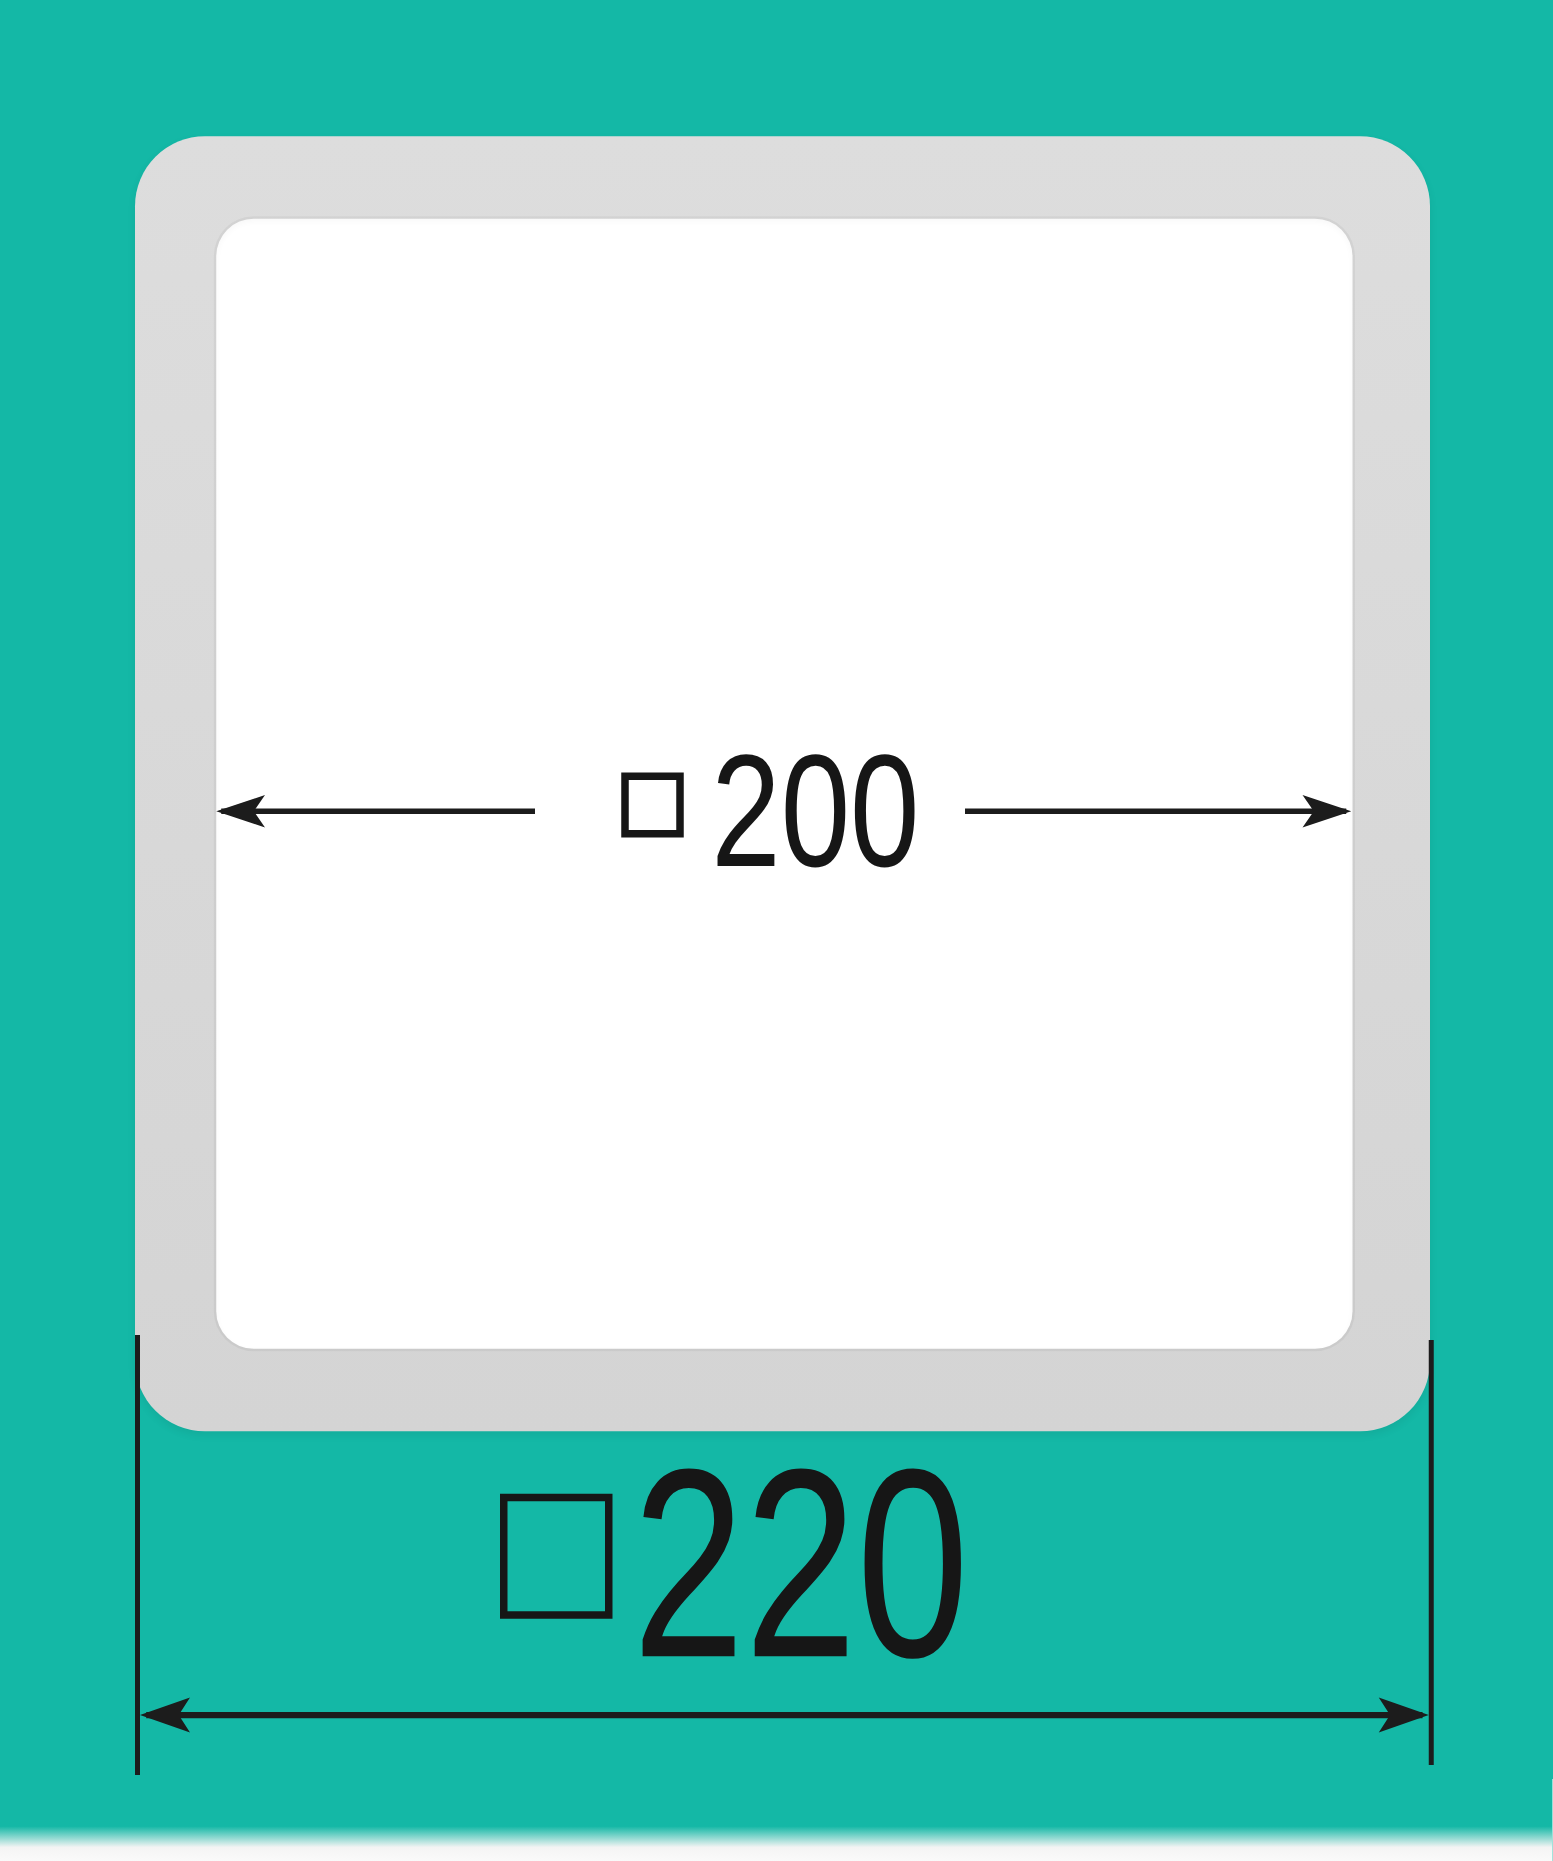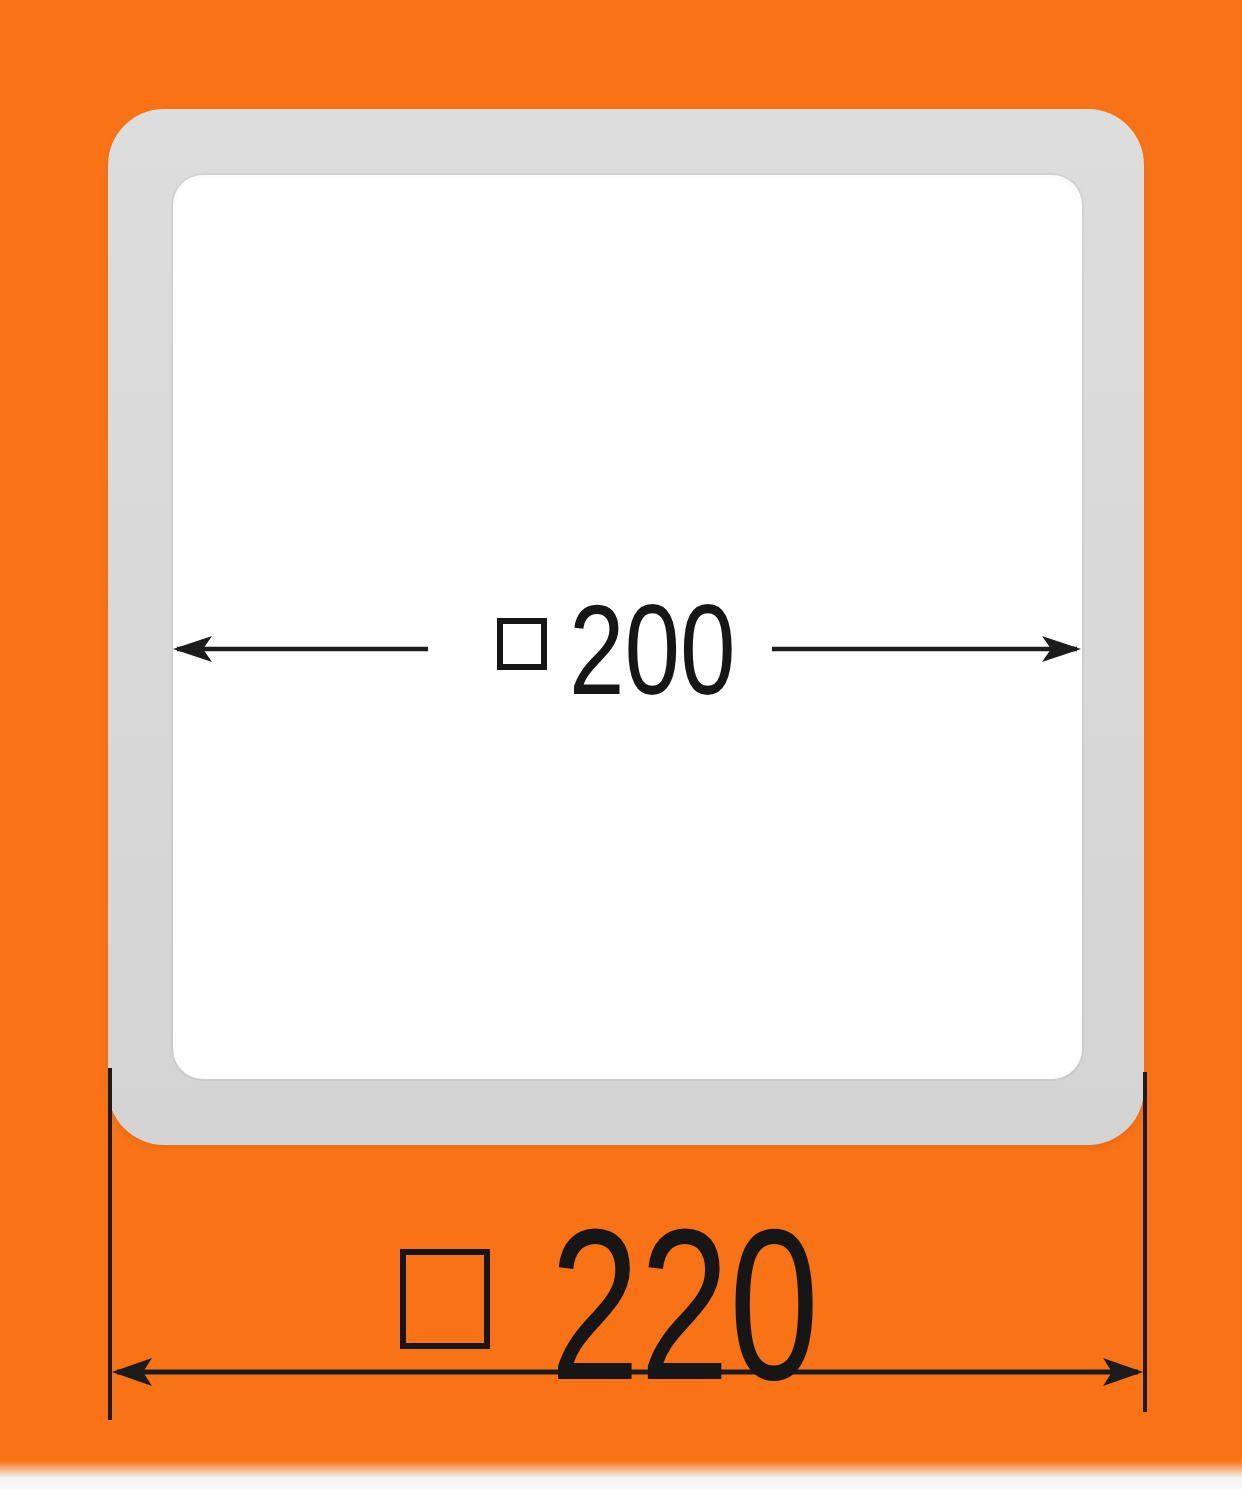--- a/index.html
+++ b/index.html
@@ -4,21 +4,21 @@
 <style>
   html, body {
     margin: 0;
     padding: 0;
     background: #ffffff;
   }
   .canvas {
     position: relative;
     width: 1242px;
     height: 1489px;
-    background: #f97316;
+    background: #14b8a6;
     overflow: hidden;
     font-family: "Liberation Sans", sans-serif;
     color: #1c1c1c;
   }
 
   
   .gasket {
     position: absolute;
     left: 108px;
     top: 109px;
@@ -83,23 +83,22 @@
     position: relative;
     top: -6px;
   }
   .inner-label .dim-text {
     font-size: 128px;
     transform: scaleX(0.78);
   }
 
   .outer-label {
     left: 400px;
-    top: 1224px;
+    top: 1170px;
     height: 160px;
-    gap: 44px;
   }
   .outer-label .square-symbol {
     width: 90px;
     height: 100px;
     border: 6px solid #161616;
     margin-right: 16px;
     position: relative;
     top: -5px;
   }
   .outer-label .dim-text {

